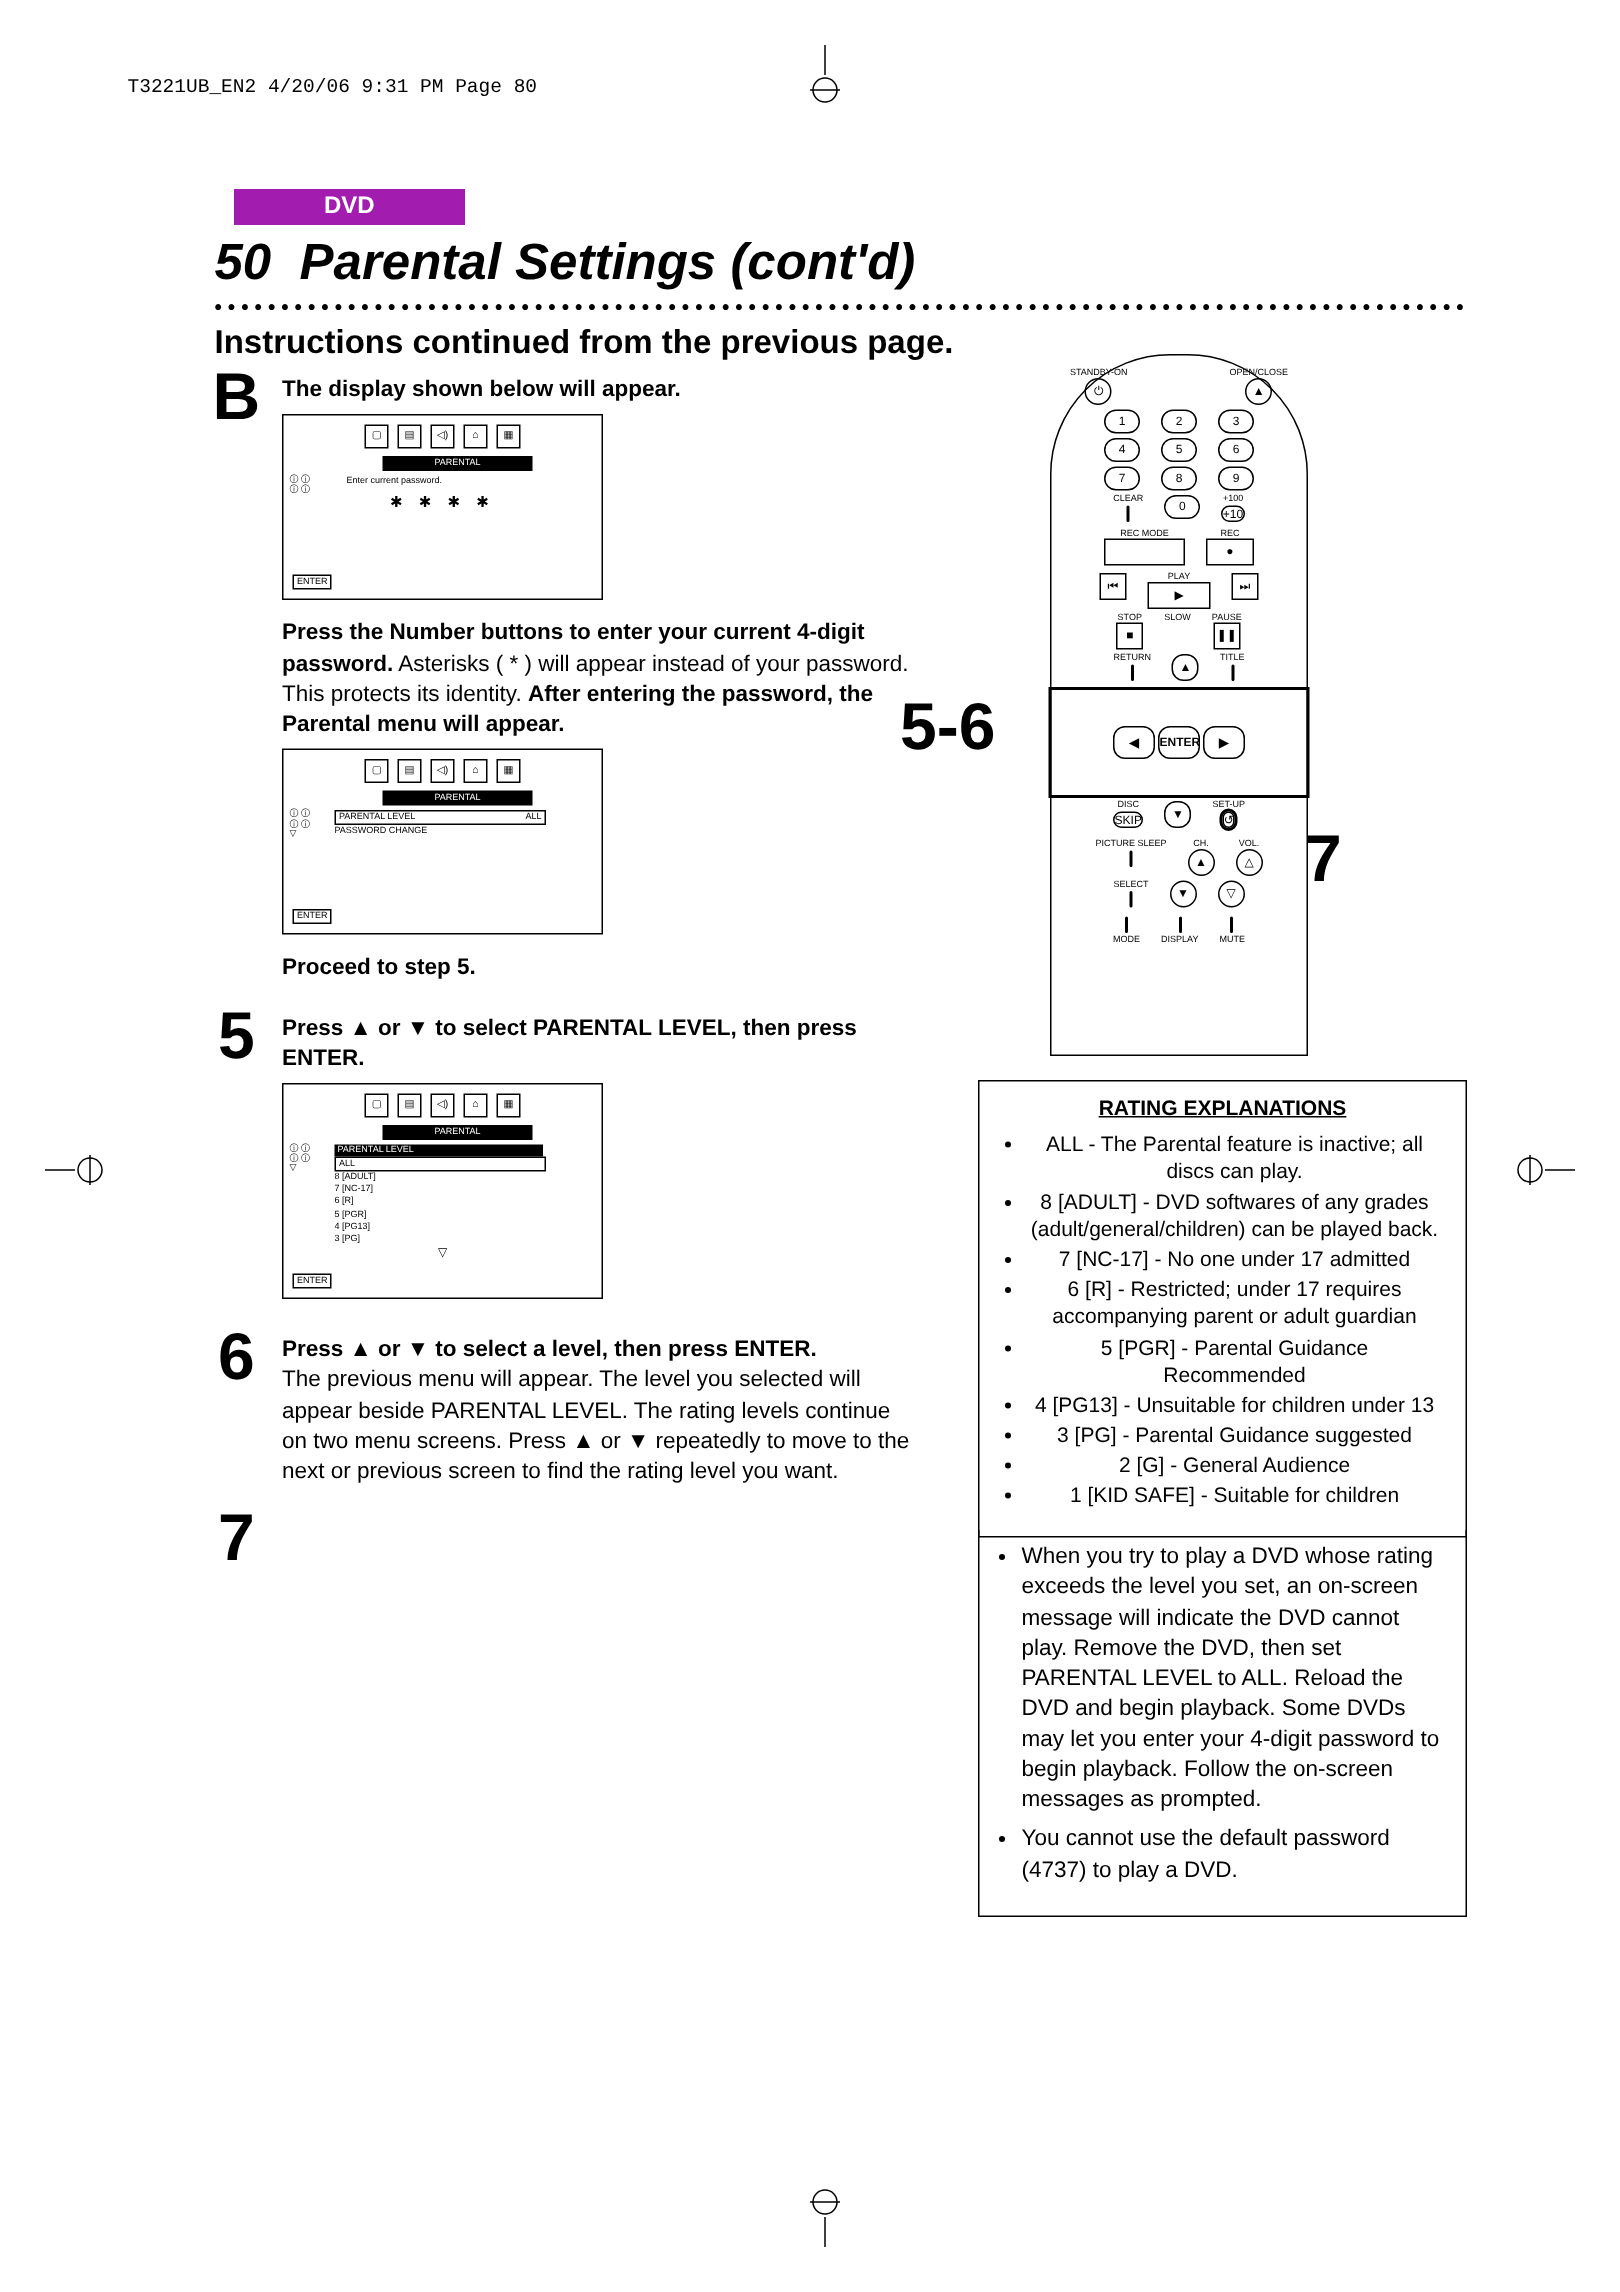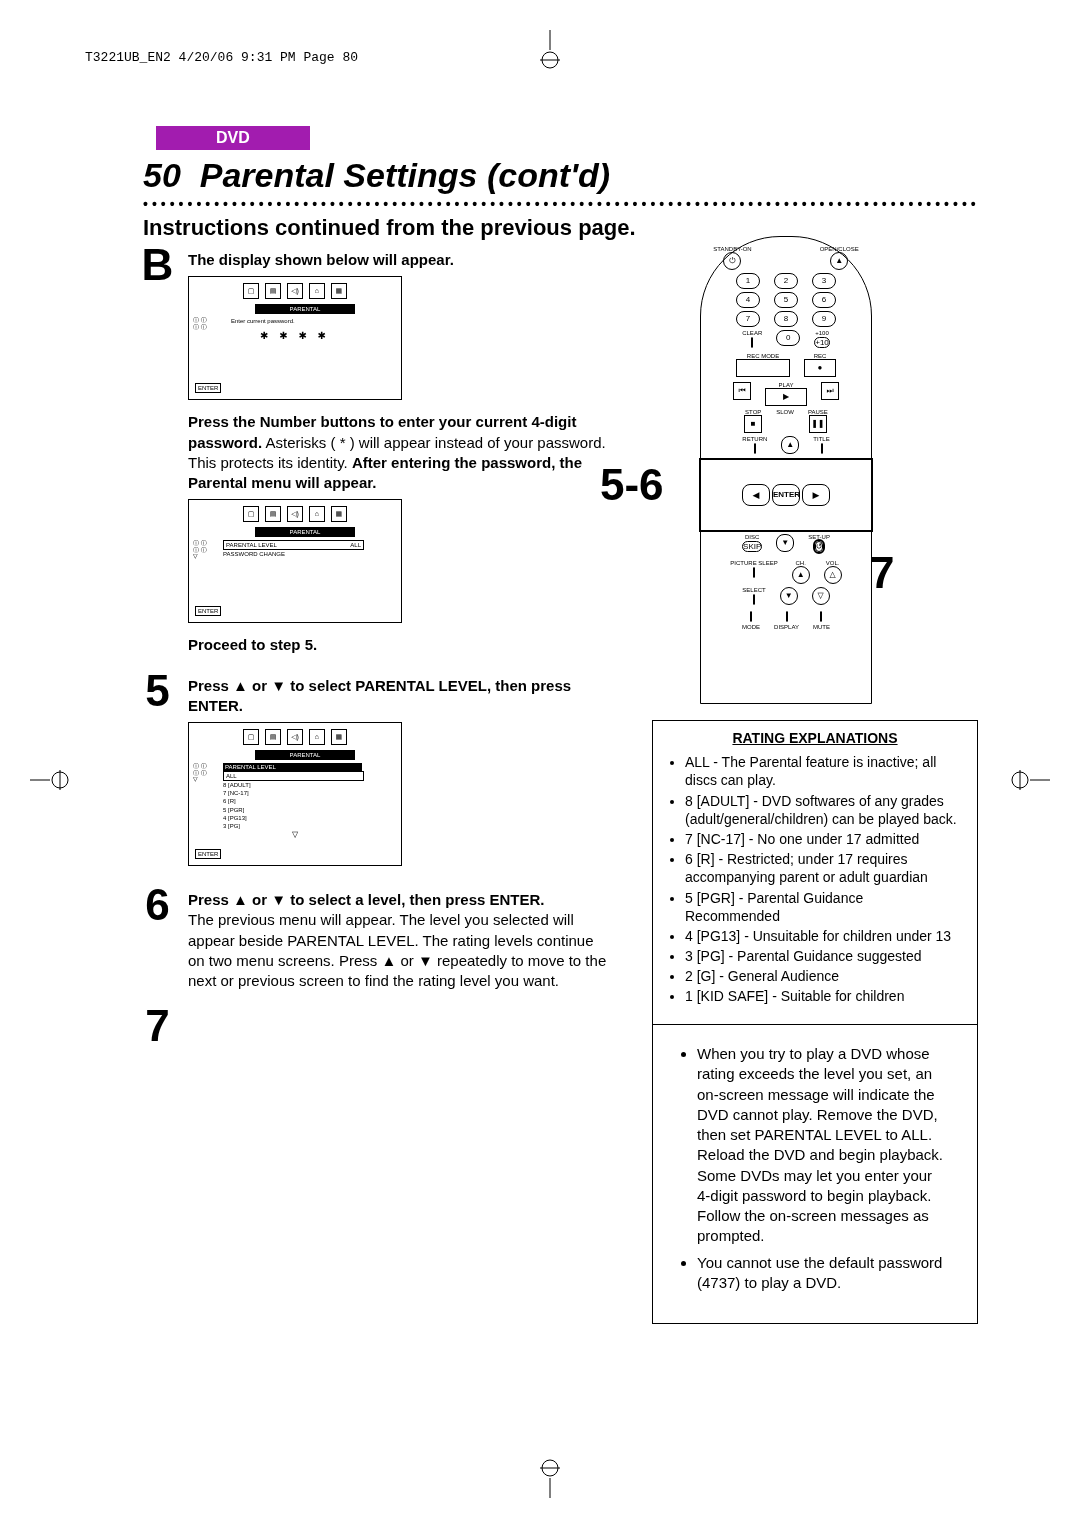--- a/index.html
+++ b/index.html
@@ -223,21 +223,21 @@
     padding: 8px 12px 14px 12px;
     font-size: 14px;
     line-height: 1.3;
   }
   .right-col h4 {
     text-align: center;
     text-decoration: underline;
     font-size: 14px;
     margin: 0 0 6px 0;
   }
-  .right-col ul { margin: 4px; padding-left: 16px; }
+  .right-col ul { margin: 4px; padding-left: 16px; text-align: center; }
   .right-col li { margin: 0 0 2px 0; }
 
   .hints {
     position: absolute;
     top: 1020px;
     left: 652px;
     width: 300px;
     font-size: 15px;
     line-height: 1.35;
     border-left: 1px solid #000;
@@ -247,21 +247,21 @@
   }
   .hints-title {
     background: #d9d9d9;
     border: 1px solid #000;
     text-align: center;
     font-style: italic;
     font-weight: bold;
     padding: 2px 0;
     margin: -9px -13px 8px -13px;
   }
-  .hints ul { margin: 16px; padding-left: 16px; }
+  .hints ul { margin: 0; padding-left: 16px; }
   .hints li { margin-bottom: 6px; }
 </style>
 </head>
 <body>
 
 <svg class="crop-mark crop-tc" viewBox="0 0 40 40">
   <line x1="20" y1="0" x2="20" y2="20" stroke="#000"></line>
     <line x1="10" y1="30" x2="30" y2="30" stroke="#000"></line>
   <circle cx="20" cy="30" r="8" stroke="#000" fill="none"></circle>
 </svg>

